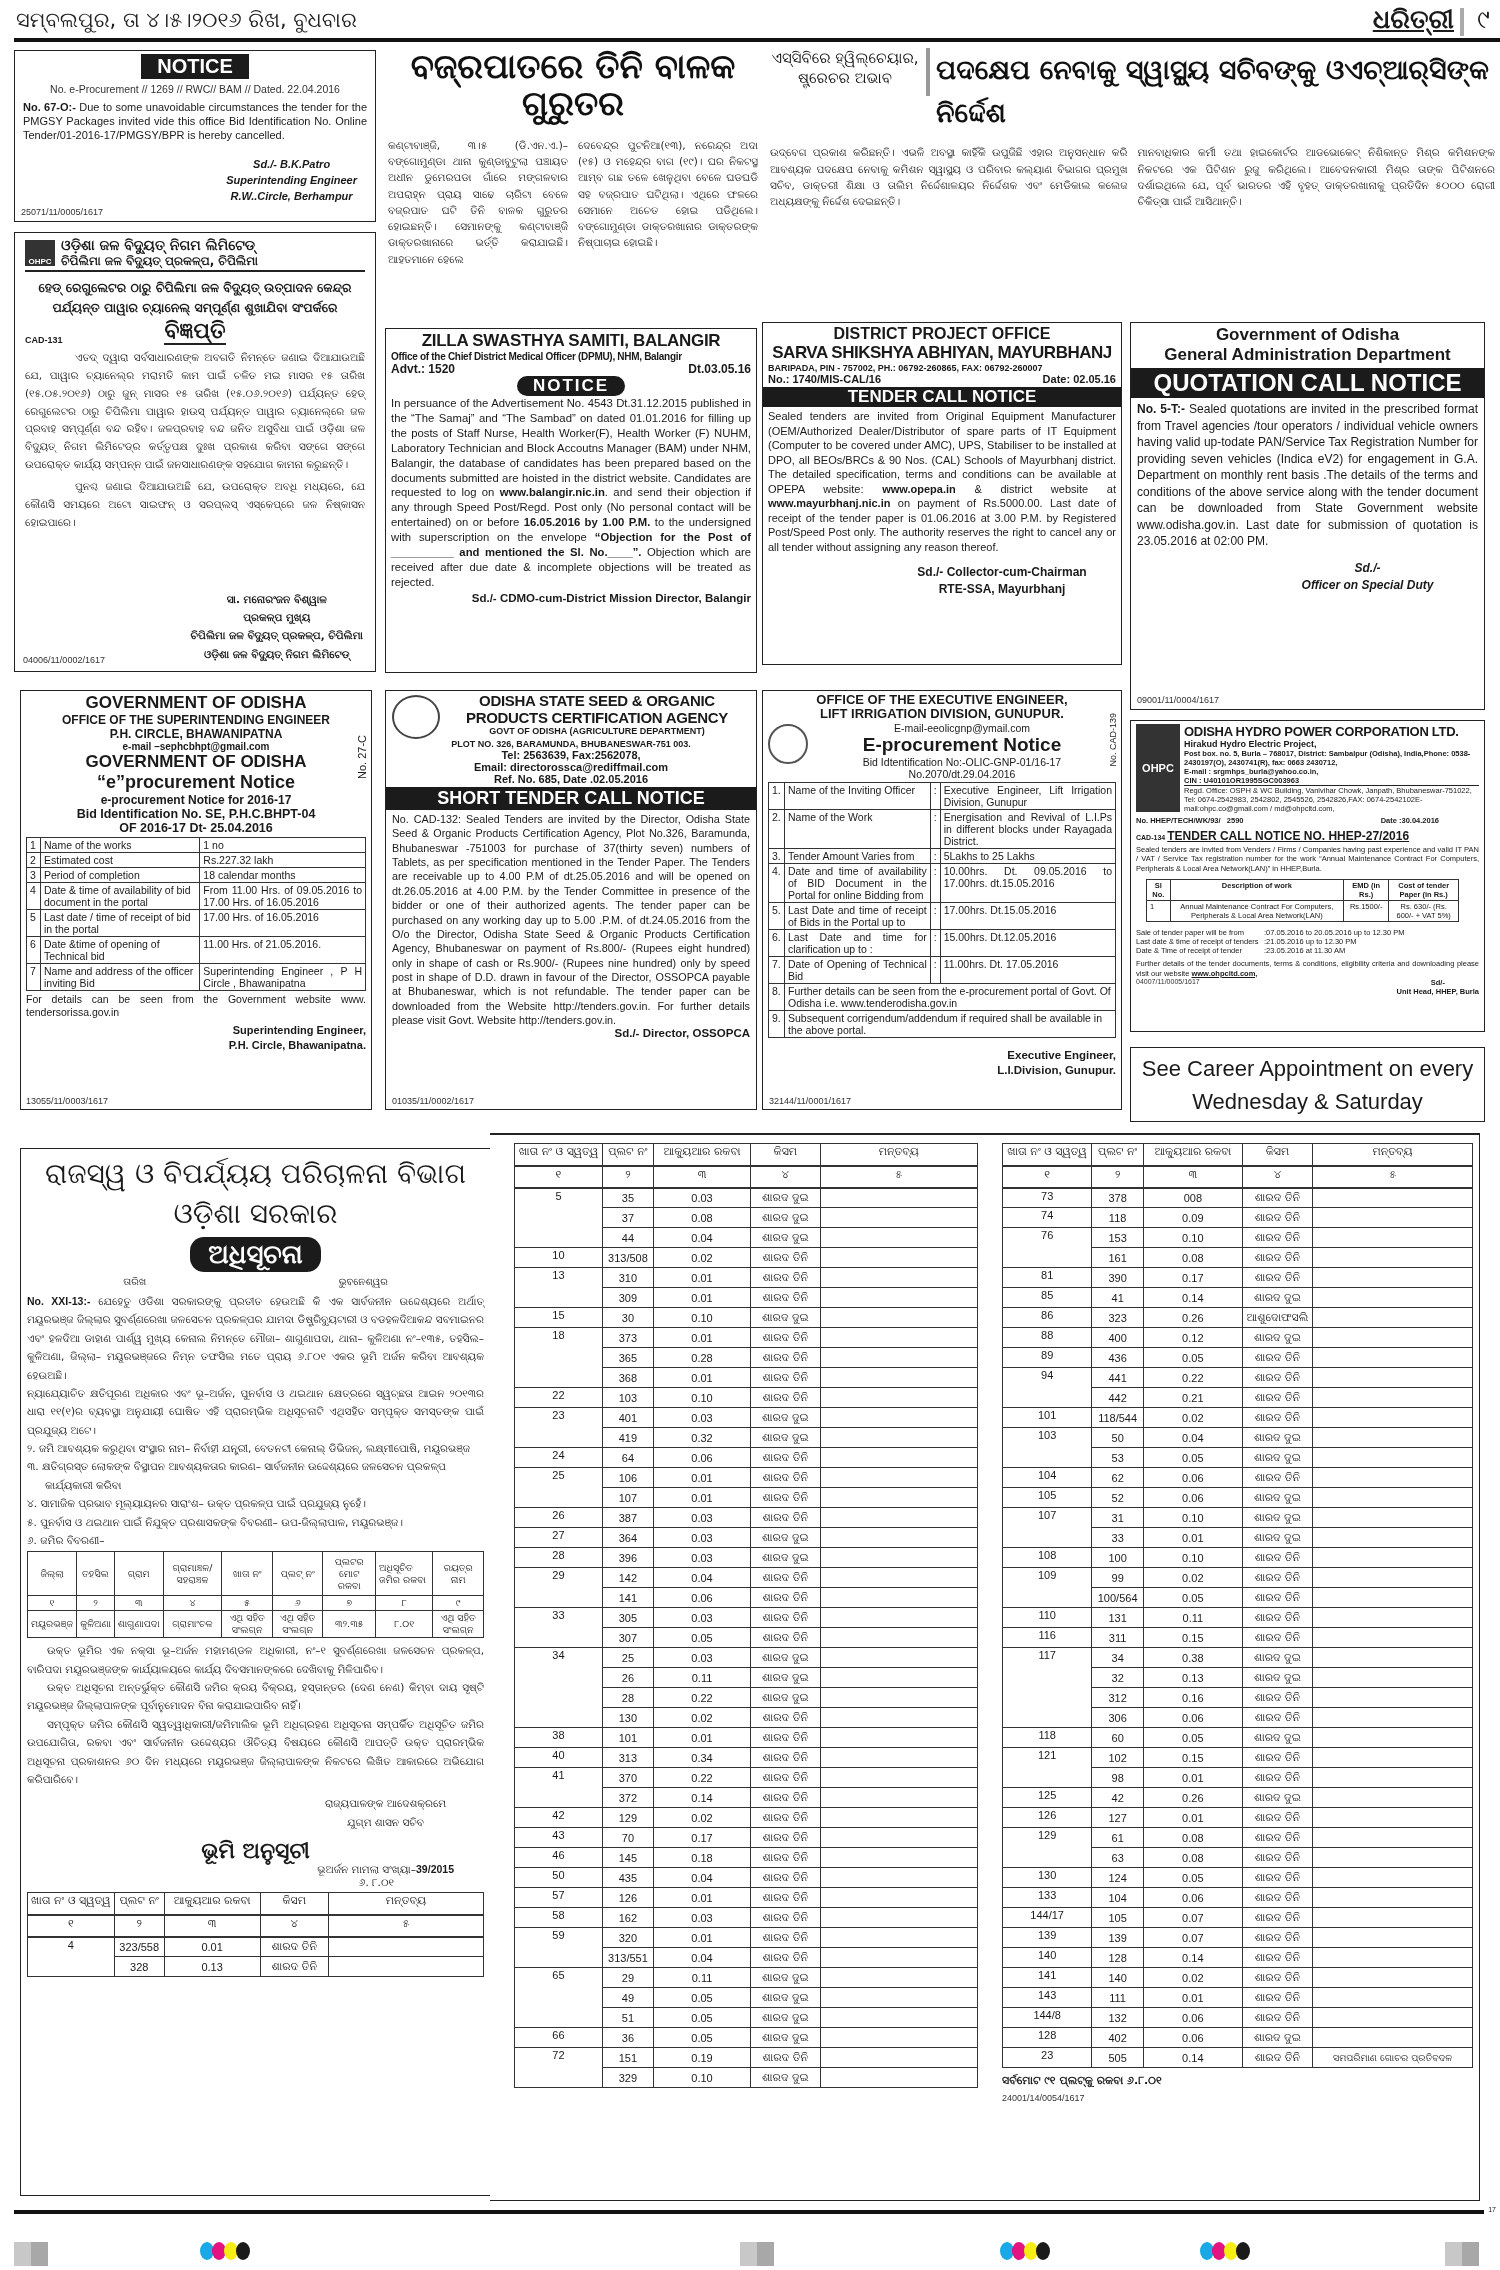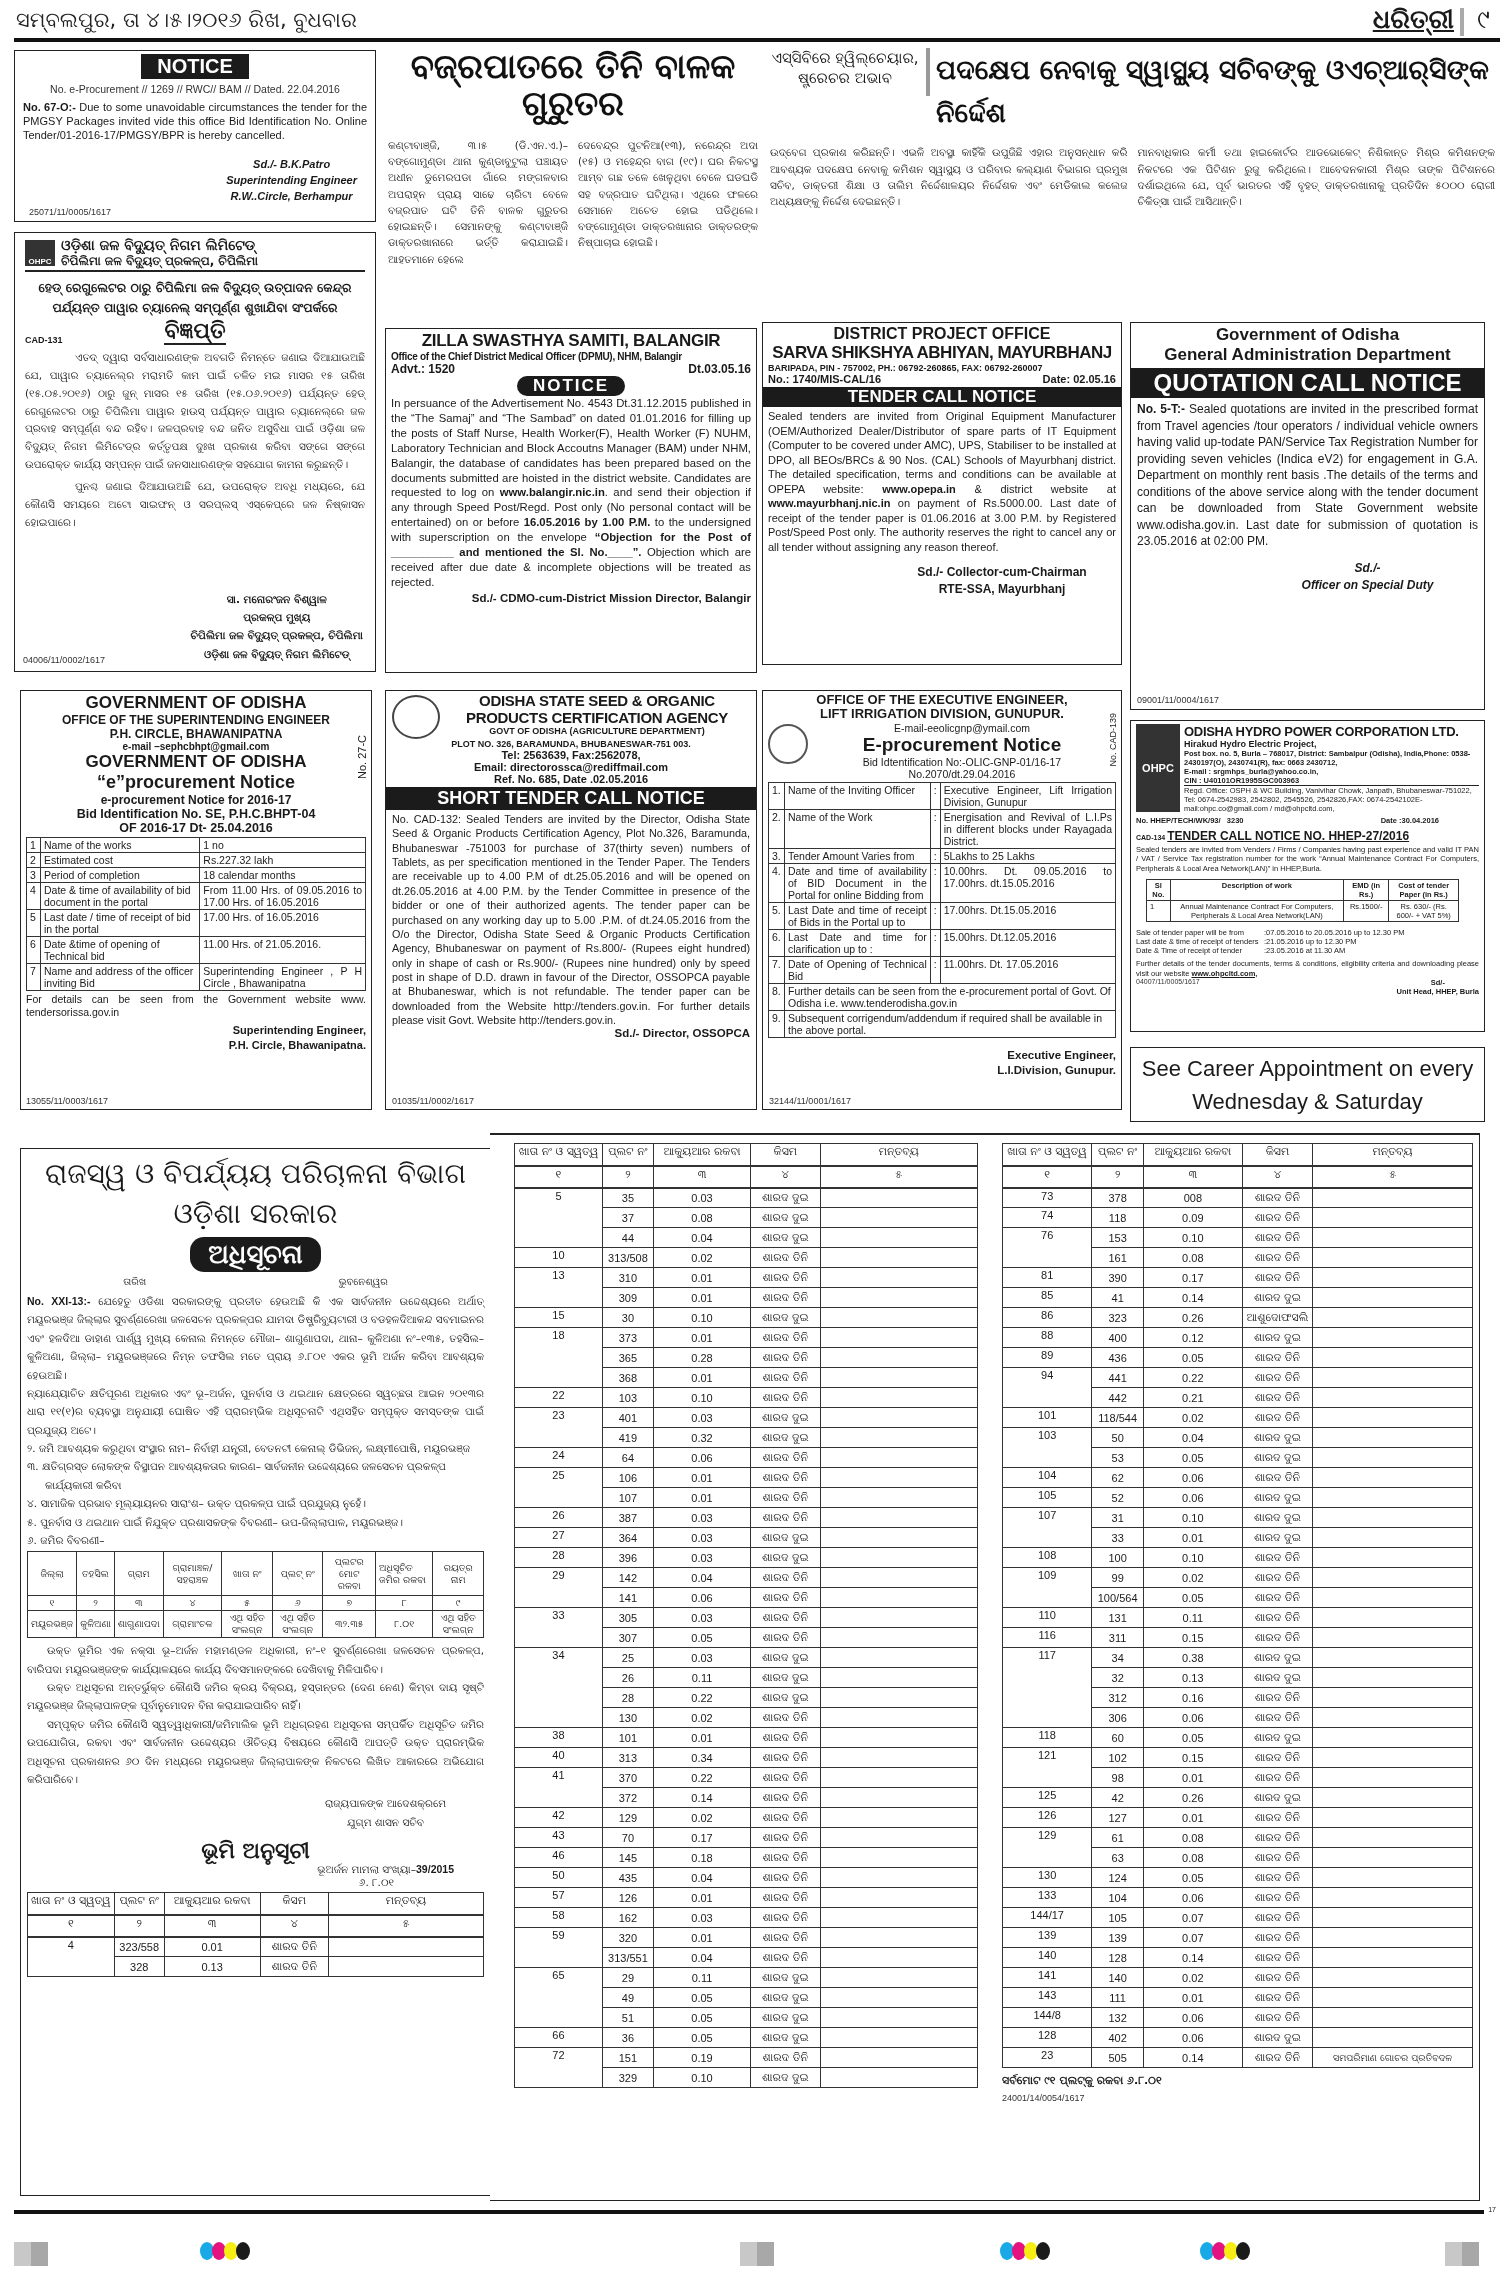--- a/index.html
+++ b/index.html
@@ -45,21 +45,21 @@
 
 <div class="abs box" style="left:14px;top:50px;width:362px;height:172px;padding:0 8px">
   <div class="c" style="margin-top:3px"><span class="black-banner" style="display:inline-block;padding:1px 16px;font-size:20px">NOTICE</span></div>
   <p class="c" style="font-size:10.5px;margin-top:4px;color:#333">No. e-Procurement // 1269 // RWC// BAM // Dated. 22.04.2016</p>
   <p class="j" style="font-size:11px;margin-top:5px"><b>No. 67-O:-</b> <span>Due to some unavoidable circumstances the tender for the PMGSY Packages invited vide this office Bid Identification No. Online Tender/01-2016-17/PMGSY/BPR is hereby cancelled.</span></p>
   <div class="abs i b" style="right:18px;top:106px;text-align:center;font-size:11px;line-height:1.45">
     <div>Sd./- B.K.Patro</div>
     <div>Superintending Engineer</div>
     <div>R.W..Circle, Berhampur</div>
   </div>
-  <div class="abs code" style="left:14px;bottom:4px">25071/11/0005/1617</div>
+  <div class="abs code" style="left:6px;bottom:4px">25071/11/0005/1617</div>
 </div>
 
 <div class="abs" style="left:388px;top:48px;width:370px;height:290px">
   <div class="news-h" style="font-size:34px;line-height:1.1;text-align:center">ବଜ୍ରପାତରେ ତିନି ବାଳକ ଗୁରୁତର</div>
   <div style="display:flex;gap:10px;margin-top:14px">
     <div class="news-col" style="flex:1">କଣ୍ଟାବାଞ୍ଜି, ୩।୫ (ଡି.ଏନ.ଏ.)– ବଙ୍ଗୋମୁଣ୍ଡା ଥାନା କୁଣ୍ଡାବୁଟୁଲା ପଞ୍ଚାୟତ ଅଧୀନ ଡୁମେରପଡା ଗାଁରେ ମଙ୍ଗଳବାର ଅପରାହ୍ନ ପ୍ରାୟ ସାଢେ ଚାରିଟା ବେଳେ ବଜ୍ରପାତ ଘଟି ତିନି ବାଳକ ଗୁରୁତର ହୋଇଛନ୍ତି। ସେମାନଙ୍କୁ କଣ୍ଟାବାଞ୍ଜି ଡାକ୍ତରଖାନାରେ ଭର୍ତ୍ତି କରାଯାଇଛି। ଆହତମାନେ ହେଲେ</div>
     <div class="news-col" style="flex:1">ଦେବେନ୍ଦ୍ର ପୁଟନିଆ(୧୩), ନରେନ୍ଦ୍ର ଅଦା (୧୫) ଓ ମହେନ୍ଦ୍ର ବାଗ (୧୯)। ଘର ନିକଟସ୍ଥ ଆମ୍ବ ଗଛ ତଳେ ଖେଳୁଥିବା ବେଳେ ଘଡଘଡି ସହ ବଜ୍ରପାତ ଘଟିଥିଲା। ଏଥିରେ ଫଳରେ ସେମାନେ ଅଚେତ ହୋଇ ପଡିଥିଲେ। ବଙ୍ଗୋମୁଣ୍ଡା ଡାକ୍ତରଖାନାର ଡାକ୍ତରଙ୍କ ନିଷ୍ପାଚାଇ ହୋଇଛି।</div>
   </div>
 </div>
 
@@ -310,21 +310,21 @@
     <div style="flex:1">
       <div class="b" style="font-size:13px;letter-spacing:-0.3px">ODISHA HYDRO POWER CORPORATION LTD.</div>
       <div class="b" style="font-size:9px">Hirakud Hydro Electric Project,</div>
       <div class="b">Post box. no. 5, Burla – 768017, District: Sambalpur (Odisha), India,Phone: 0538-2430197(O), 2430741(R), fax: 0663 2430712,</div>
       <div class="b">E-mail : srgmhps_burla@yahoo.co.in,</div>
       <div class="b" style="border-bottom:1px solid #222">CIN : U40101OR1995SGC003963</div>
       <div>Regd. Office: OSPH &amp; WC Building, Vanivihar Chowk, Janpath, Bhubaneswar-751022, Tel: 0674-2542983, 2542802, 2545526, 2542826,FAX: 0674-2542102E-mail:ohpc.co@gmail.com / md@ohpcltd.com,</div>
     </div>
   </div>
   <div class="b" style="display:flex;justify-content:space-between;margin-top:3px;font-size:7.5px">
-    <span><span>No. HHEP/TECH/WK/93/</span> &nbsp; <span>3230</span></span>
+    <span><span>No. HHEP/TECH/WK/93/</span> &nbsp; <span>2590</span></span>
     <span style="margin-right:40px">Date :30.04.2016</span>
   </div>
   <div style="margin-top:4px"><span class="b" style="font-size:7px">CAD-134</span> <span class="b" style="font-size:12px;text-decoration:underline">TENDER CALL NOTICE NO. HHEP-27/2016</span></div>
   <p class="j" style="margin-top:2px">Sealed tenders are invited from Venders / Firms / Companies having past experience and valid IT PAN / VAT / Service Tax registration number for the work “Annual Maintenance Contract For Computers, Peripherals &amp; Local Area Network(LAN)” in HHEP,Burla.</p>
   <table style="margin:6px 10px;width:calc(100% - 30px);font-size:7.5px">
     <tbody>
         <tr>
       <th class="c b">Sl No.</th>
       <th class="c b">Description of work</th>
       <th class="c b">EMD (in Rs.)</th>

